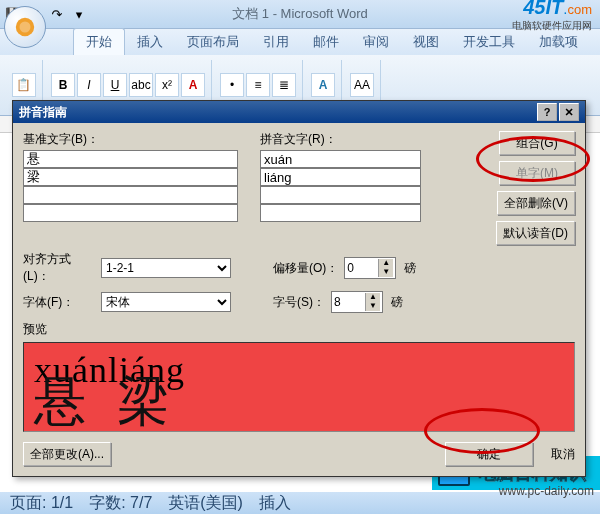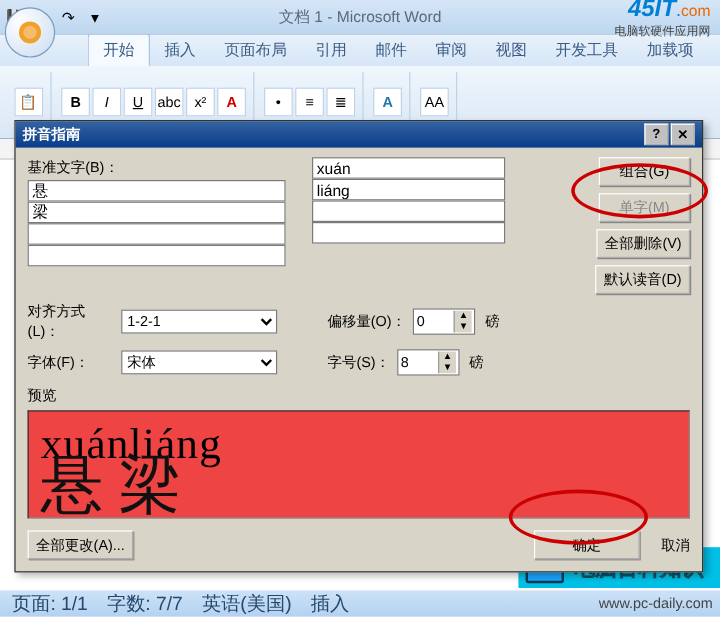--- a/index.html
+++ b/index.html
@@ -39,30 +39,30 @@
 .sel{border:1px solid #7a7a7a;background:#fff;height:20px;font-size:12px}
 .sel.w1{width:130px}
 .opt-row .unit{margin-left:2px}
 .spin{width:46px;height:20px;border:1px solid #7a7a7a;background:#fff;font-size:12px;padding:0 2px;display:flex;align-items:center;justify-content:space-between}
 .spin .ar{width:14px;background:#d8d4c8;border-left:1px solid #999;height:18px;font-size:8px;display:flex;flex-direction:column}
 .spin .ar span{flex:1;text-align:center;line-height:8px}
 
 .preview{margin-top:8px}
 .preview-box{margin-top:4px;width:100%;height:90px;background:#ef4444;border:1px inset #888;padding:6px 10px;box-sizing:border-box;overflow:hidden}
 .pv-pinyin{font-family:"Times New Roman",serif;font-size:36px;color:#000;letter-spacing:1px}
-.pv-hanzi{font-family:Liberation Serif, serif;font-size:52px;color:#111;line-height:0.9;margin-top:-8px}
+.pv-hanzi{font-family:Liberation Mono, monospace;font-size:52px;color:#111;line-height:0.9;margin-top:-8px}
 .dlg-foot{display:flex;justify-content:space-between;align-items:center;margin-top:10px}
 .circle{position:absolute;border:3px solid #c00;border-radius:50%;pointer-events:none;z-index:50}
 .c1{left:476px;top:136px;width:108px;height:40px}
 .c2{left:424px;top:408px;width:110px;height:40px}
 
 .footer-wm{position:absolute;right:0;bottom:24px;background:#00c0e6;color:#fff;height:34px;display:flex;align-items:center;padding:0 14px 0 6px;font-size:18px;font-weight:bold;gap:8px;-webkit-text-stroke:0.6px #03546a}
 .wm-icon{width:28px;height:22px;border:2px solid #003a56;background:#1aa7ff;border-radius:2px;position:relative}
 .wm-icon:after{content:"";position:absolute;left:4px;top:4px;right:4px;height:7px;border-bottom:2px solid #003a56}
-.footer-url{position:absolute;right:6px;bottom:4px;font-size:12px;color:#444}
+.footer-url{position:absolute;right:6px;bottom:16px;font-size:12px;color:#444}
 .status{position:absolute;left:0;right:0;bottom:0;height:22px;background:linear-gradient(#cde2f7,#b3d2f0);display:flex;align-items:center;gap:16px;padding:0 10px;font-size:16px;color:#27486d;z-index:-1}
 </style>
 </head>
 <body>
 
 <div class="office-btn">
 <svg viewBox="0 0 24 24">
       <circle cx="12" cy="12" r="10" fill="#f0a02d"></circle>
       <circle cx="12" cy="12" r="6" fill="#fff" opacity="0.3"></circle>
     </svg>
@@ -130,20 +130,21 @@
   <div class="dlg-body">
     <div class="cols">
       <div class="col-l">
         <div class="lbl">基准文字(B)：</div>
         <input class="field" value="悬" style="">
         <input class="field" value="梁" style="">
         <input class="field empty" style="">
         <input class="field empty" style="">
       </div>
       <div class="col-r">
+        <div class="lbl">拼音文字(R)：</div>
         <input class="field" value="xuán" style="">
         <input class="field" value="liáng" style="">
         <input class="field empty" style="">
         <input class="field empty" style="">
       </div>
       <div class="col-btns">
         <button class="btn">组合(G)</button>
         <button class="btn" disabled="" style="color:#888">单字(M)</button>
         <button class="btn">全部删除(V)</button>
         <button class="btn">默认读音(D)</button>

